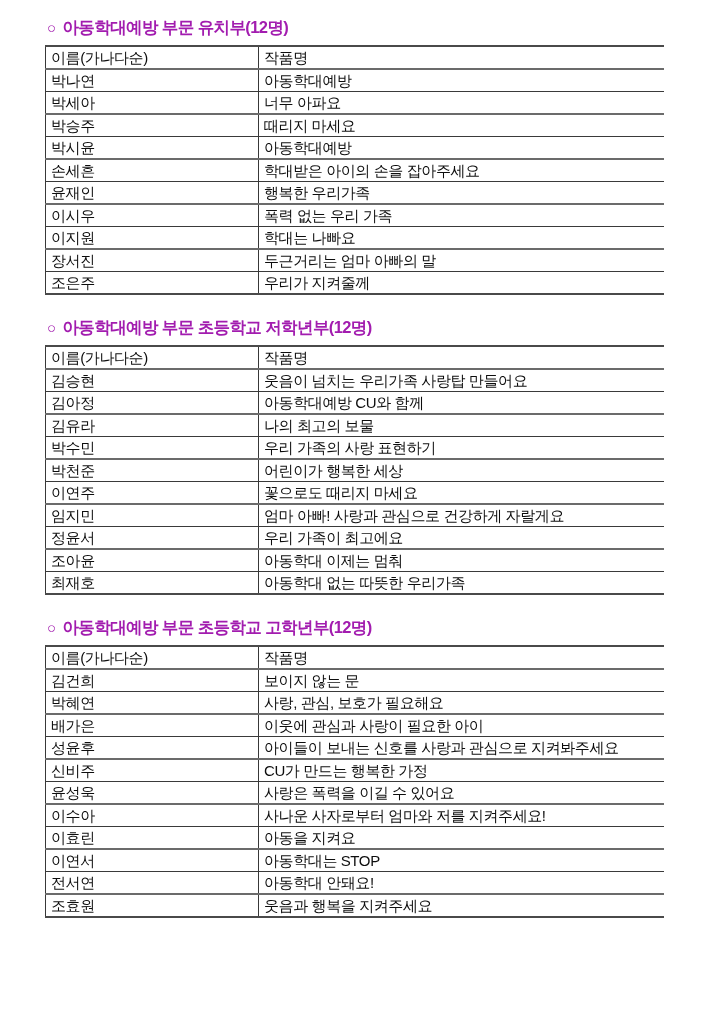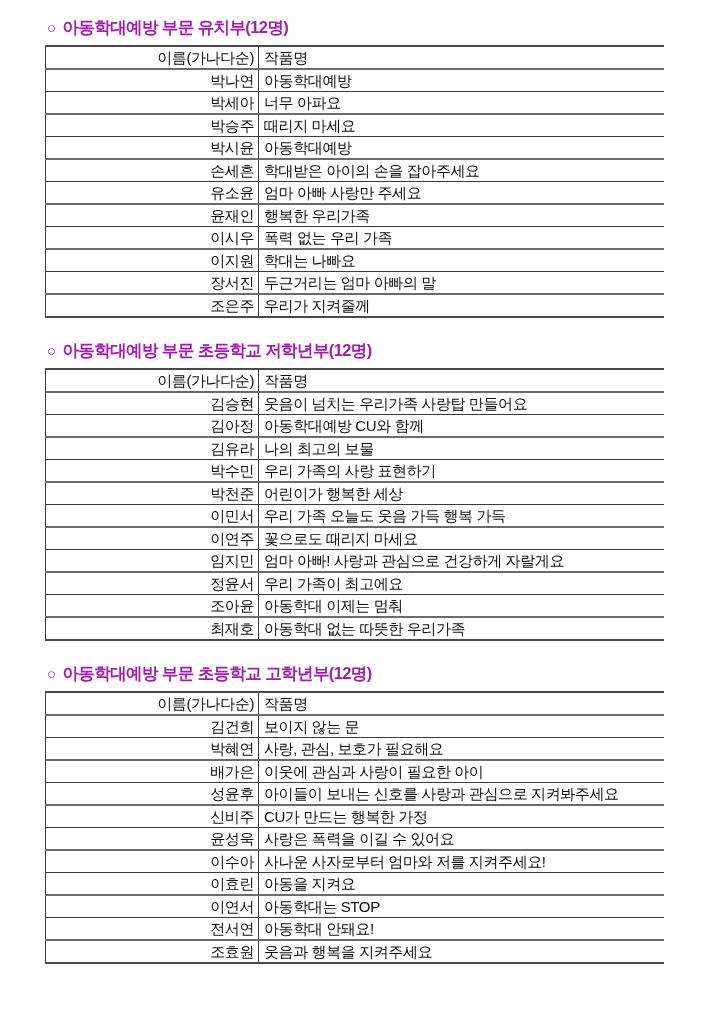--- a/index.html
+++ b/index.html
@@ -54,21 +54,20 @@
     padding: 0 4px 0 5px;
     border-top: 1px solid #3a3a3a;
     letter-spacing: -0.4px;
     white-space: nowrap;
     overflow: hidden;
     color: #0d0d0d;
   }
   table.winners th:first-child,
   table.winners td:first-child {
     border-right: 1px solid #383838;
-    text-align: right;
   }
   
   table.winners tbody tr:nth-child(odd) th,
   table.winners tbody tr:nth-child(odd) td {
     border-top-width: 2px;
     border-top-color: #6b6b6b;
   }
 </style>
 </head>
 <body>
@@ -108,24 +107,20 @@
   <tr>
     <td>박시윤</td>
     <td>아동학대예방</td>
   </tr>
 
   <tr>
     <td>손세흔</td>
     <td>학대받은 아이의 손을 잡아주세요</td>
   </tr>
 
-  <tr>
-    <td>유소윤</td>
-    <td>엄마 아빠 사랑만 주세요</td>
-  </tr>
 
   <tr>
     <td>윤재인</td>
     <td>행복한 우리가족</td>
   </tr>
 
   <tr>
     <td>이시우</td>
     <td>폭력 없는 우리 가족</td>
   </tr>
@@ -181,24 +176,20 @@
   <tr>
     <td>박수민</td>
     <td>우리 가족의 사랑 표현하기</td>
   </tr>
 
   <tr>
     <td>박천준</td>
     <td>어린이가 행복한 세상</td>
   </tr>
 
-  <tr>
-    <td>이민서</td>
-    <td>우리 가족 오늘도 웃음 가득 행복 가득</td>
-  </tr>
 
   <tr>
     <td>이연주</td>
     <td>꽃으로도 때리지 마세요</td>
   </tr>
 
   <tr>
     <td>임지민</td>
     <td>엄마 아빠! 사랑과 관심으로 건강하게 자랄게요</td>
   </tr>

